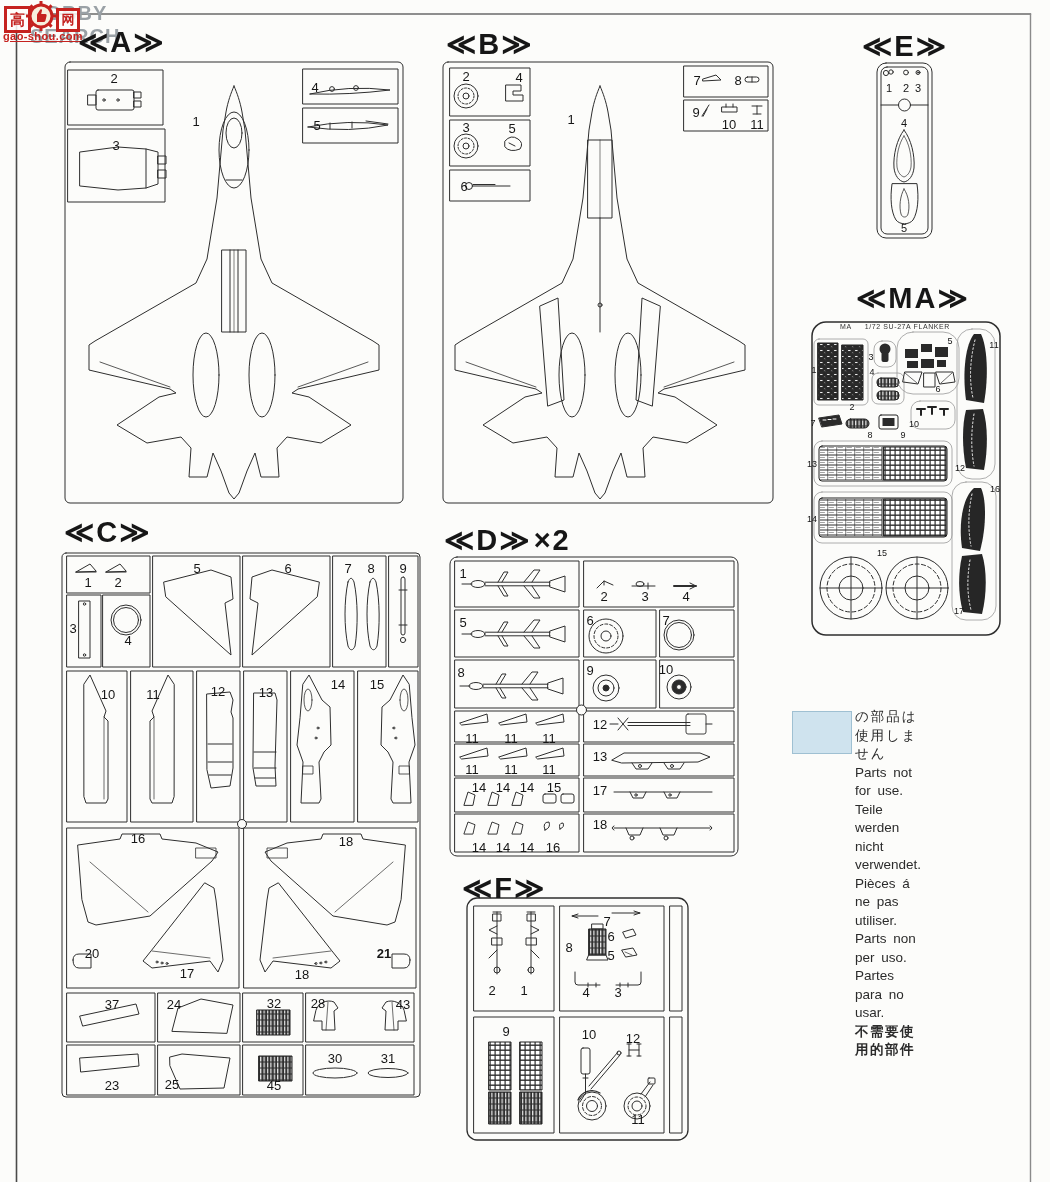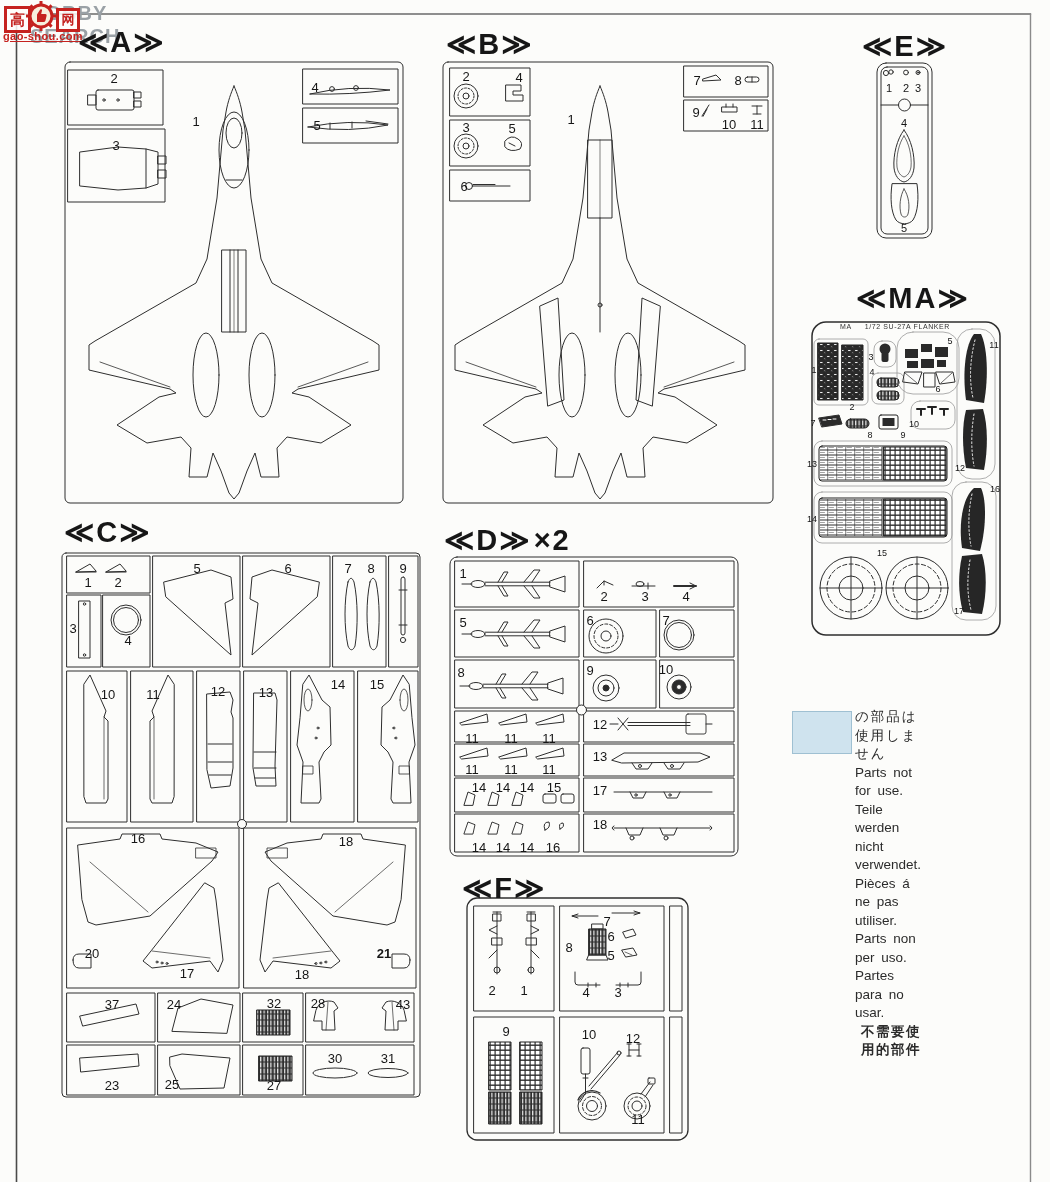--- a/index.html
+++ b/index.html
@@ -27,21 +27,21 @@
   .fret-title{position:absolute;left:840px;top:323px;font-size:7px;letter-spacing:.6px;
               color:#333;white-space:nowrap;}
   .fret-title .fret-desc{margin-left:13px;}
   
   .note{position:absolute;left:0;top:0;}
   .note-swatch{position:absolute;left:792px;top:711px;width:58px;height:41px;
                border:1px solid #9fc0d2;}
   .note-lines{position:absolute;left:855px;top:708px;font-size:13.5px;line-height:18.5px;
               color:#2b2b2b;word-spacing:3px;}
   .note-lines .jp{letter-spacing:2px;}
-  .note-lines .zh{font-weight:bold;letter-spacing:1.5px;text-align:right;}
+  .note-lines .zh{font-weight:bold;letter-spacing:1.5px;}
 </style>
 </head>
 <body>
 
 <div class="page">
 
   <svg class="art" viewBox="0 0 1050 1182" stroke="#2e2e2e" stroke-width="1" fill="none" stroke-linecap="round" stroke-linejoin="round">
     <defs>
       <pattern id="pgrid" width="5" height="5" patternUnits="userSpaceOnUse">
         <rect width="5" height="5" fill="#fff"></rect>
@@ -624,21 +624,21 @@
       <span class="part-num" style="left: 346px; top: 841px;">18</span>
       <span class="part-num" style="left: 302px; top: 974px;">18</span>
       <span class="part-num" style="left: 384px; top: 953px; font-weight: bold;">21</span>
       <span class="part-num" style="left: 112px; top: 1004px;">37</span>
       <span class="part-num" style="left: 174px; top: 1004px;">24</span>
       <span class="part-num" style="left: 274px; top: 1003px;">32</span>
       <span class="part-num" style="left: 318px; top: 1003px;">28</span>
       <span class="part-num" style="left: 403px; top: 1004px;">43</span>
       <span class="part-num" style="left: 112px; top: 1085px;">23</span>
       <span class="part-num" style="left: 172px; top: 1084px;">25</span>
-      <span class="part-num" style="left: 274px; top: 1085px;">27</span>
+      <span class="part-num" style="left: 274px; top: 1085px;">45</span>
       <span class="part-num" style="left: 335px; top: 1058px;">30</span>
       <span class="part-num" style="left: 388px; top: 1058px;">31</span>
     </div>
   <div class="labels">
       <span class="part-num" style="left: 463px; top: 573px;">1</span>
       <span class="part-num" style="left: 604px; top: 596px;">2</span>
       <span class="part-num" style="left: 645px; top: 596px;">3</span>
       <span class="part-num" style="left: 686px; top: 596px;">4</span>
       <span class="part-num" style="left: 463px; top: 622px;">5</span>
       <span class="part-num" style="left: 590px; top: 620px;">6</span>

